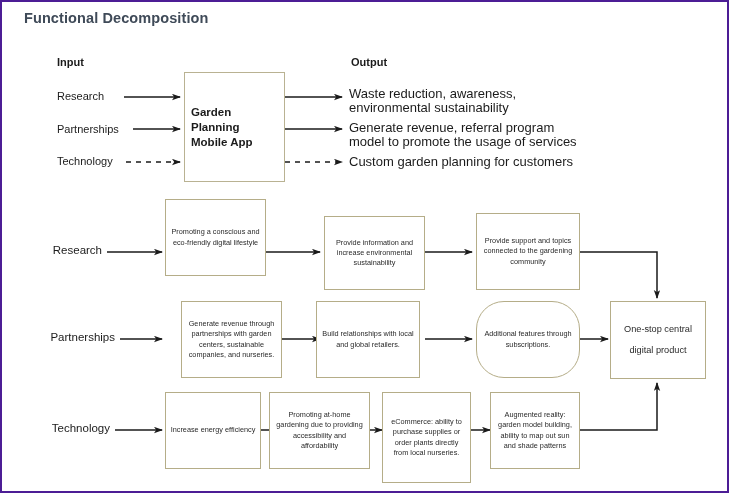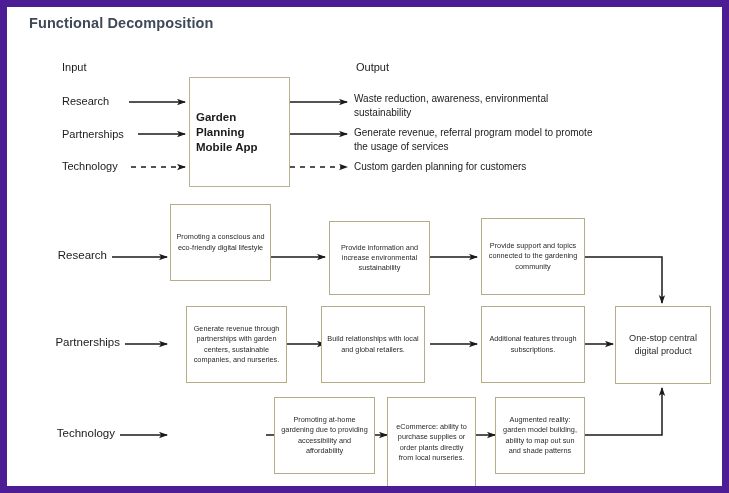--- a/index.html
+++ b/index.html
@@ -8,21 +8,21 @@
     background: #ffffff;
   }
   body {
     font-family: "Liberation Sans", sans-serif;
   }
   #page {
     position: relative;
     width: 729px;
     height: 493px;
     background: #ffffff;
-    border: 7px solid #4c1d95;
+    border: 2px solid #4c1d95;
     box-sizing: border-box;
     overflow: hidden;
   }
   #svg-layer {
     position: absolute;
     left: 0;
     top: 0;
     width: 729px;
     height: 493px;
   }
@@ -32,30 +32,30 @@
     left: 22px;
     top: 8px;
     font-size: 14.5px;
     font-weight: bold;
     color: #3f4a58;
     letter-spacing: 0.1px;
   }
 
   .col-head {
     font-size: 11px;
-    font-weight: normal;
+    font-weight: bold;
     color: #1b1b1b;
   }
   .io-label {
     font-size: 11px;
     color: #1b1b1b;
     white-space: nowrap;
   }
   .out-line {
-    font-size: 10px;
+    font-size: 13px;
     color: #1b1b1b;
     line-height: 14px;
   }
 
   .hub-box {
     border: 1px solid #b9b292;
     background: #ffffff;
     box-sizing: border-box;
     display: flex;
     align-items: center;
@@ -88,21 +88,21 @@
   }
   .node span {
     font-size: 7.3px;
     color: #2a2a2a;
     line-height: 10.2px;
     padding: 0 4px;
     display: block;
   }
   .node.final span {
     font-size: 9.2px;
-    line-height: 13px;
+    line-height: 21px;
   }
 </style>
 </head>
 <body>
 
 <div id="page">
 
   <svg id="svg-layer" viewBox="0 0 729 493" xmlns="http://www.w3.org/2000/svg">
     <defs>
       <marker id="arr" markerWidth="9" markerHeight="9" refX="8" refY="3.2" orient="auto" markerUnits="userSpaceOnUse">
@@ -168,24 +168,27 @@
   <div class="abs node" style="left:474px; top:211px; width:104px; height:77px;">
     <span>Provide support and topics connected to the gardening community</span>
   </div>
 
   <div class="abs node" style="left:163px; top:299px; width:101px; height:77px;margin-left:16px;">
     <span>Generate revenue through partnerships with garden centers, sustainable companies, and nurseries.</span>
   </div>
   <div class="abs node" style="left:314px; top:299px; width:104px; height:77px;">
     <span>Build relationships with local and global retailers.</span>
   </div>
-  <div class="abs node" style="left:474px; top:299px; width:104px; height:77px;">
+  <div class="abs node" style="left:474px; top:299px; width:104px; height:77px;border-radius:28px;">
     <span>Additional features through subscriptions.</span>
   </div>
 
+  <div class="abs node" style="left:163px; top:390px; width:96px; height:77px;">
+    <span>Increase energy efficiency</span>
+  </div>
   <div class="abs node" style="left:267px; top:390px; width:101px; height:77px;align-items:center;">
     <span>Promoting at-home gardening due to providing accessibility and affordability</span>
   </div>
   <div class="abs node" style="left:380px; top:390px; width:89px; height:91px;">
     <span>eCommerce: ability to purchase supplies or order plants directly from local nurseries.</span>
   </div>
   <div class="abs node" style="left:488px; top:390px; width:90px; height:77px;">
     <span>Augmented reality: garden model building, ability to map out sun and shade patterns</span>
   </div>
 

